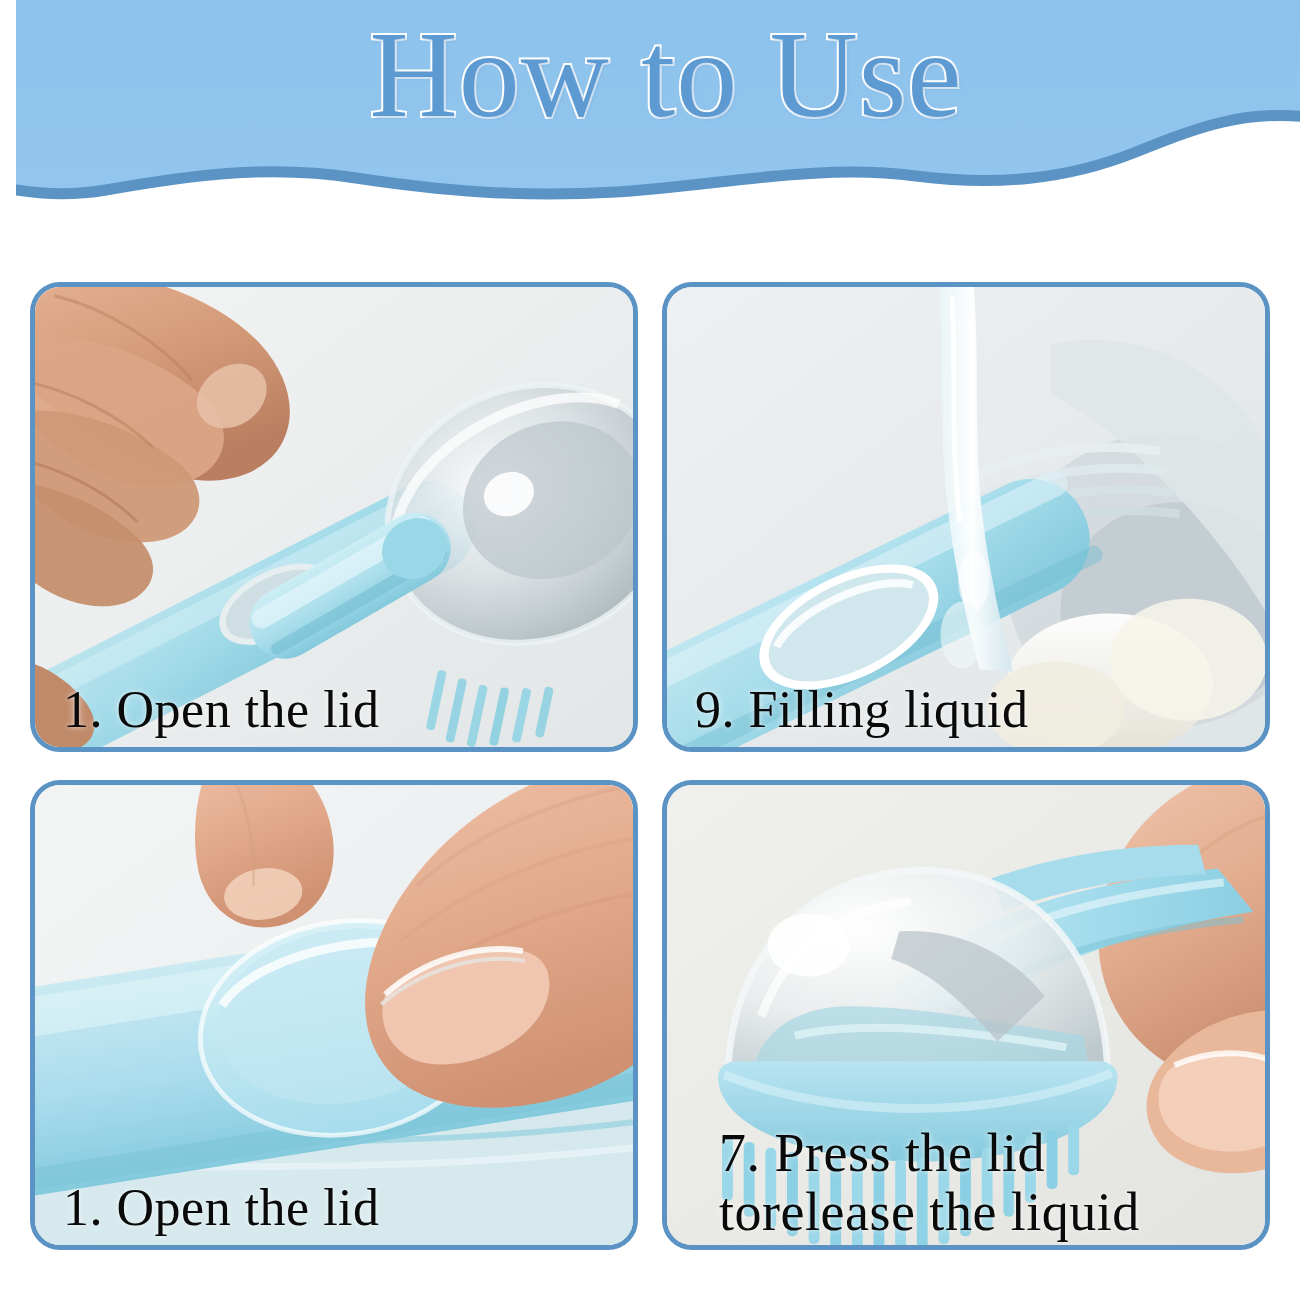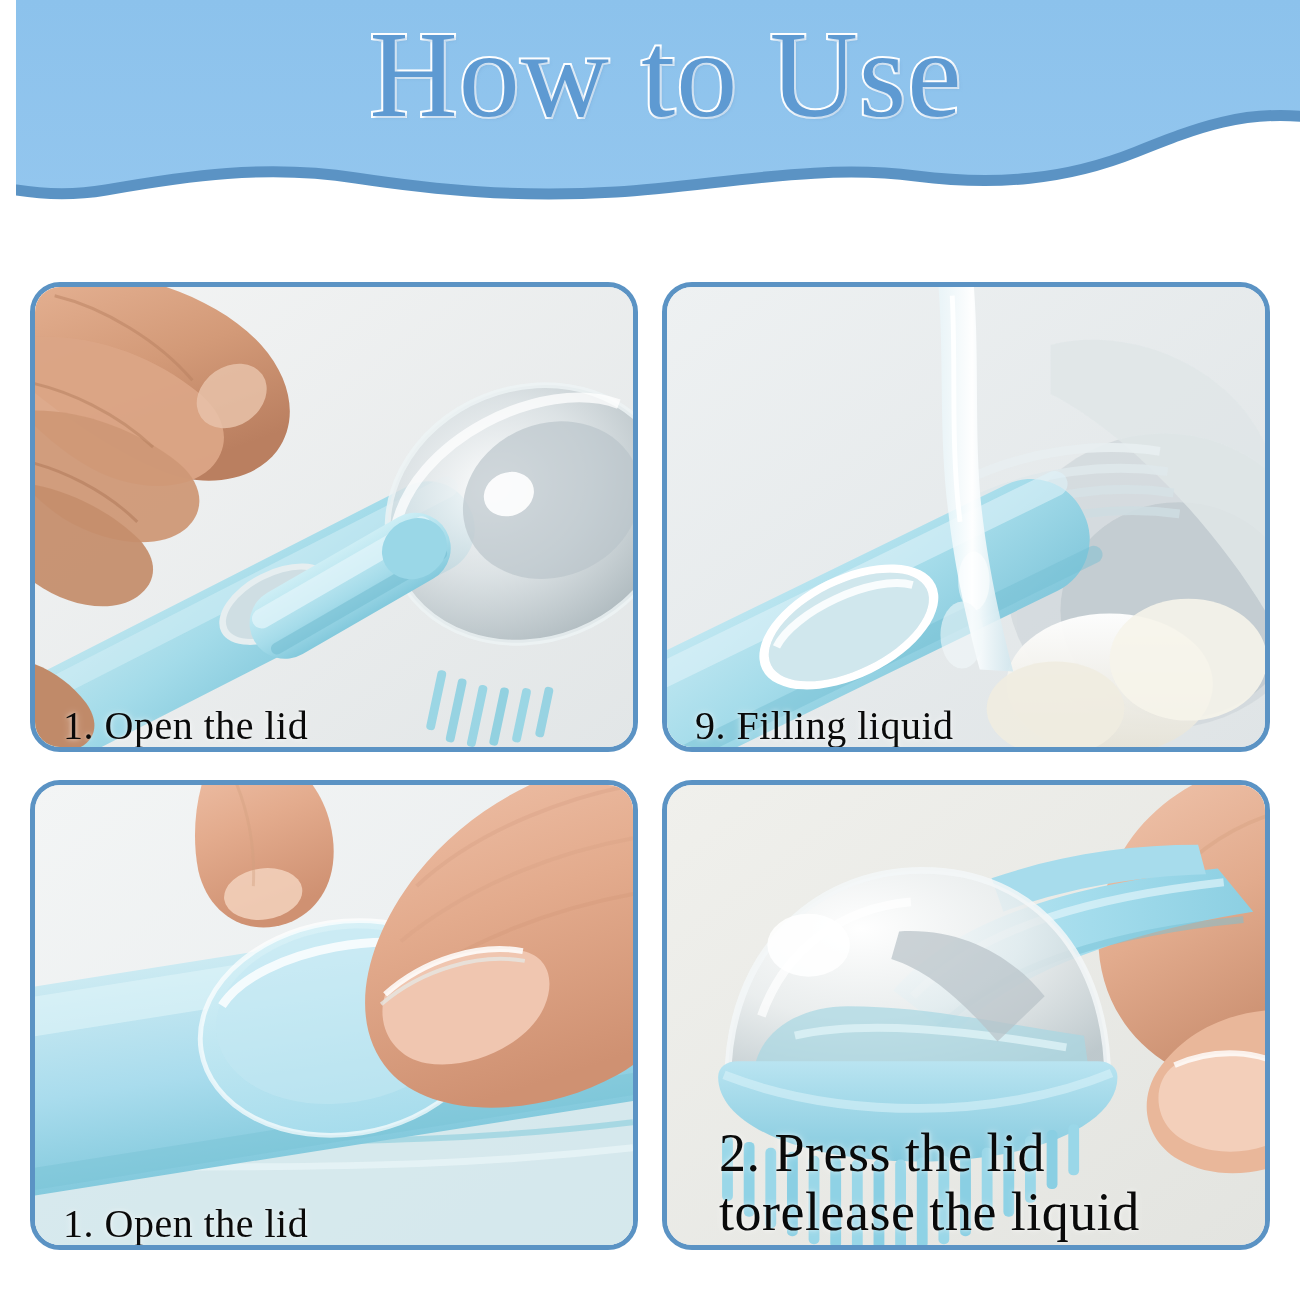--- a/index.html
+++ b/index.html
@@ -85,25 +85,25 @@
     overflow: hidden;
   }
   .photo svg {
     display: block;
     width: 100%;
     height: 100%;
   }
   .caption {
     position: absolute;
     left: 28px;
-    bottom: 0;
+    bottom: 10px;
     z-index: 5;
     color: #0a0a0a;
     font-family: "Liberation Serif", serif;
-    font-size: 40px;
+    font-size: 52px;
     line-height: 1.06;
     font-weight: 400;
     letter-spacing: 0.5px;
     text-shadow: 0 0 4px rgba(255,255,255,0.55), 0 0 10px rgba(255,255,255,0.45);
     white-space: pre-line;
   }
   .caption.two-line {
     left: 52px;
     bottom: 4px;
     font-size: 54px;
@@ -465,17 +465,17 @@
             <rect x="242" y="16" width="11" height="86" rx="5" fill="#8acfe3"></rect>
             <rect x="264" y="12" width="11" height="82" rx="5" fill="#9ad7e8"></rect>
             <rect x="286" y="6" width="11" height="76" rx="5" fill="#8fd2e5"></rect>
             <rect x="308" y="0" width="11" height="68" rx="5" fill="#9ad7e8"></rect>
             <rect x="330" y="-6" width="11" height="60" rx="5" fill="#8acfe3"></rect>
             <rect x="352" y="-12" width="11" height="52" rx="5" fill="#9ad7e8"></rect>
           </g>
         </g>
       </svg>
     </div>
-    <div class="caption two-line">2. Press the lid
+    <div class="caption two-line">7. Press the lid
 torelease the liquid</div>
   </div>
 
 </div>
 
 </body></html>

